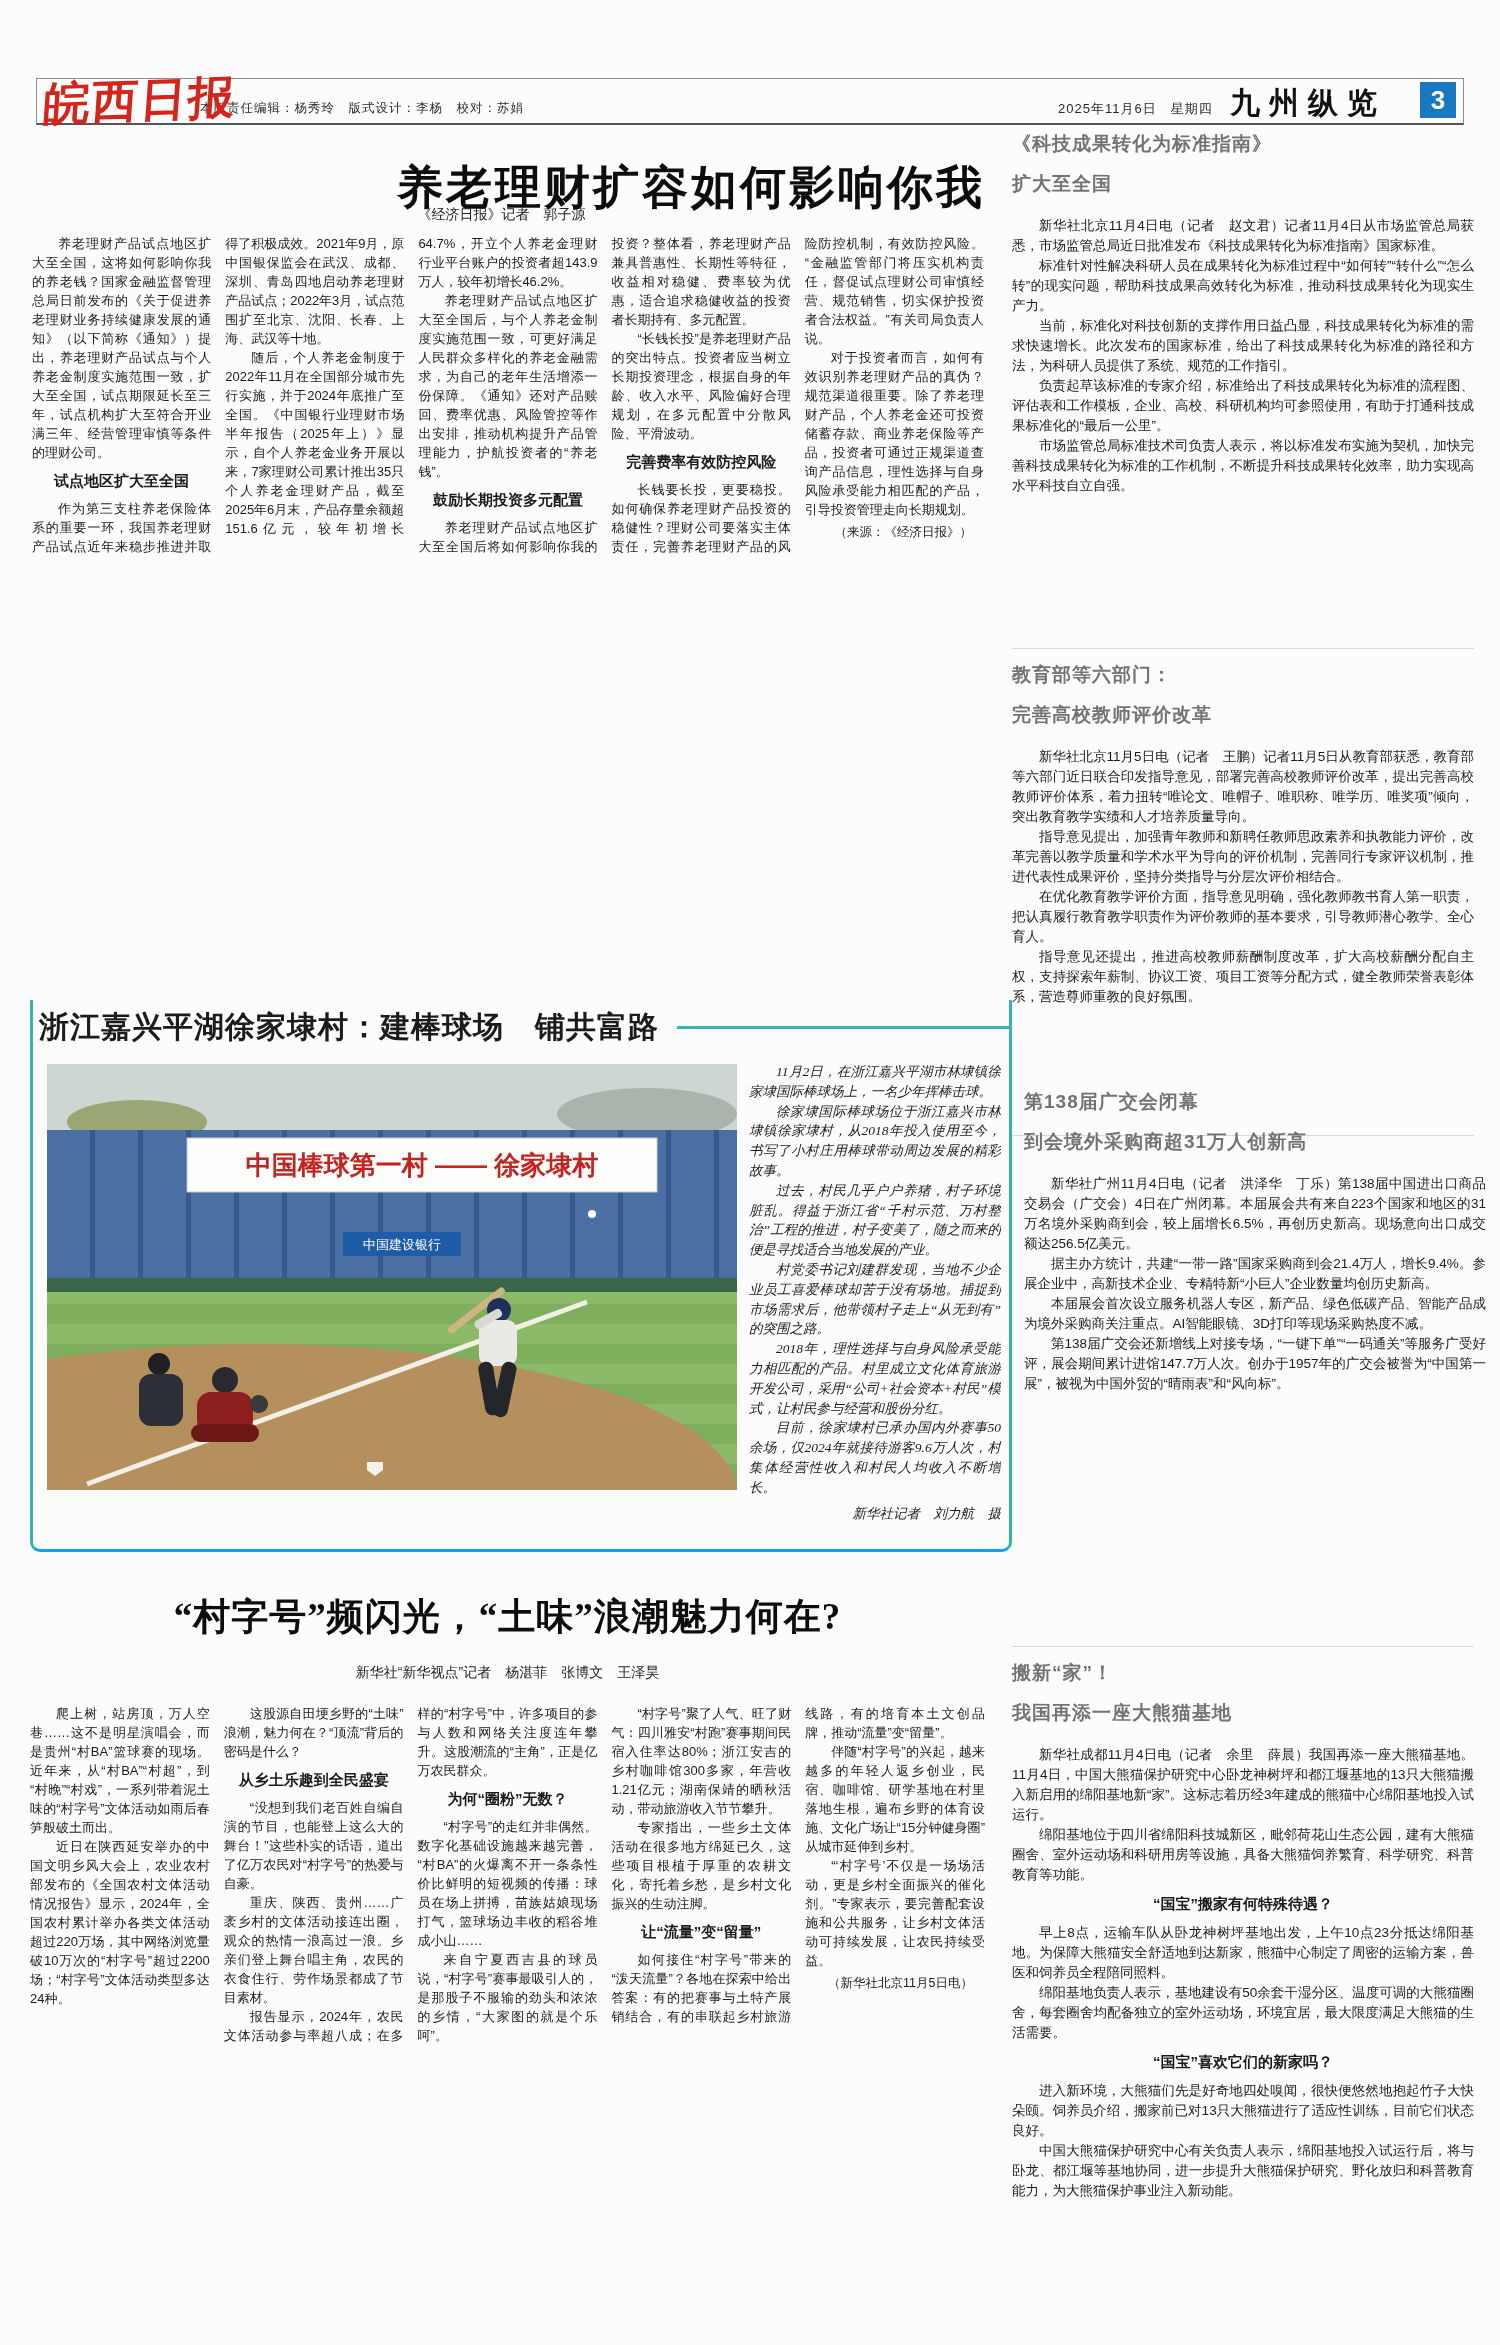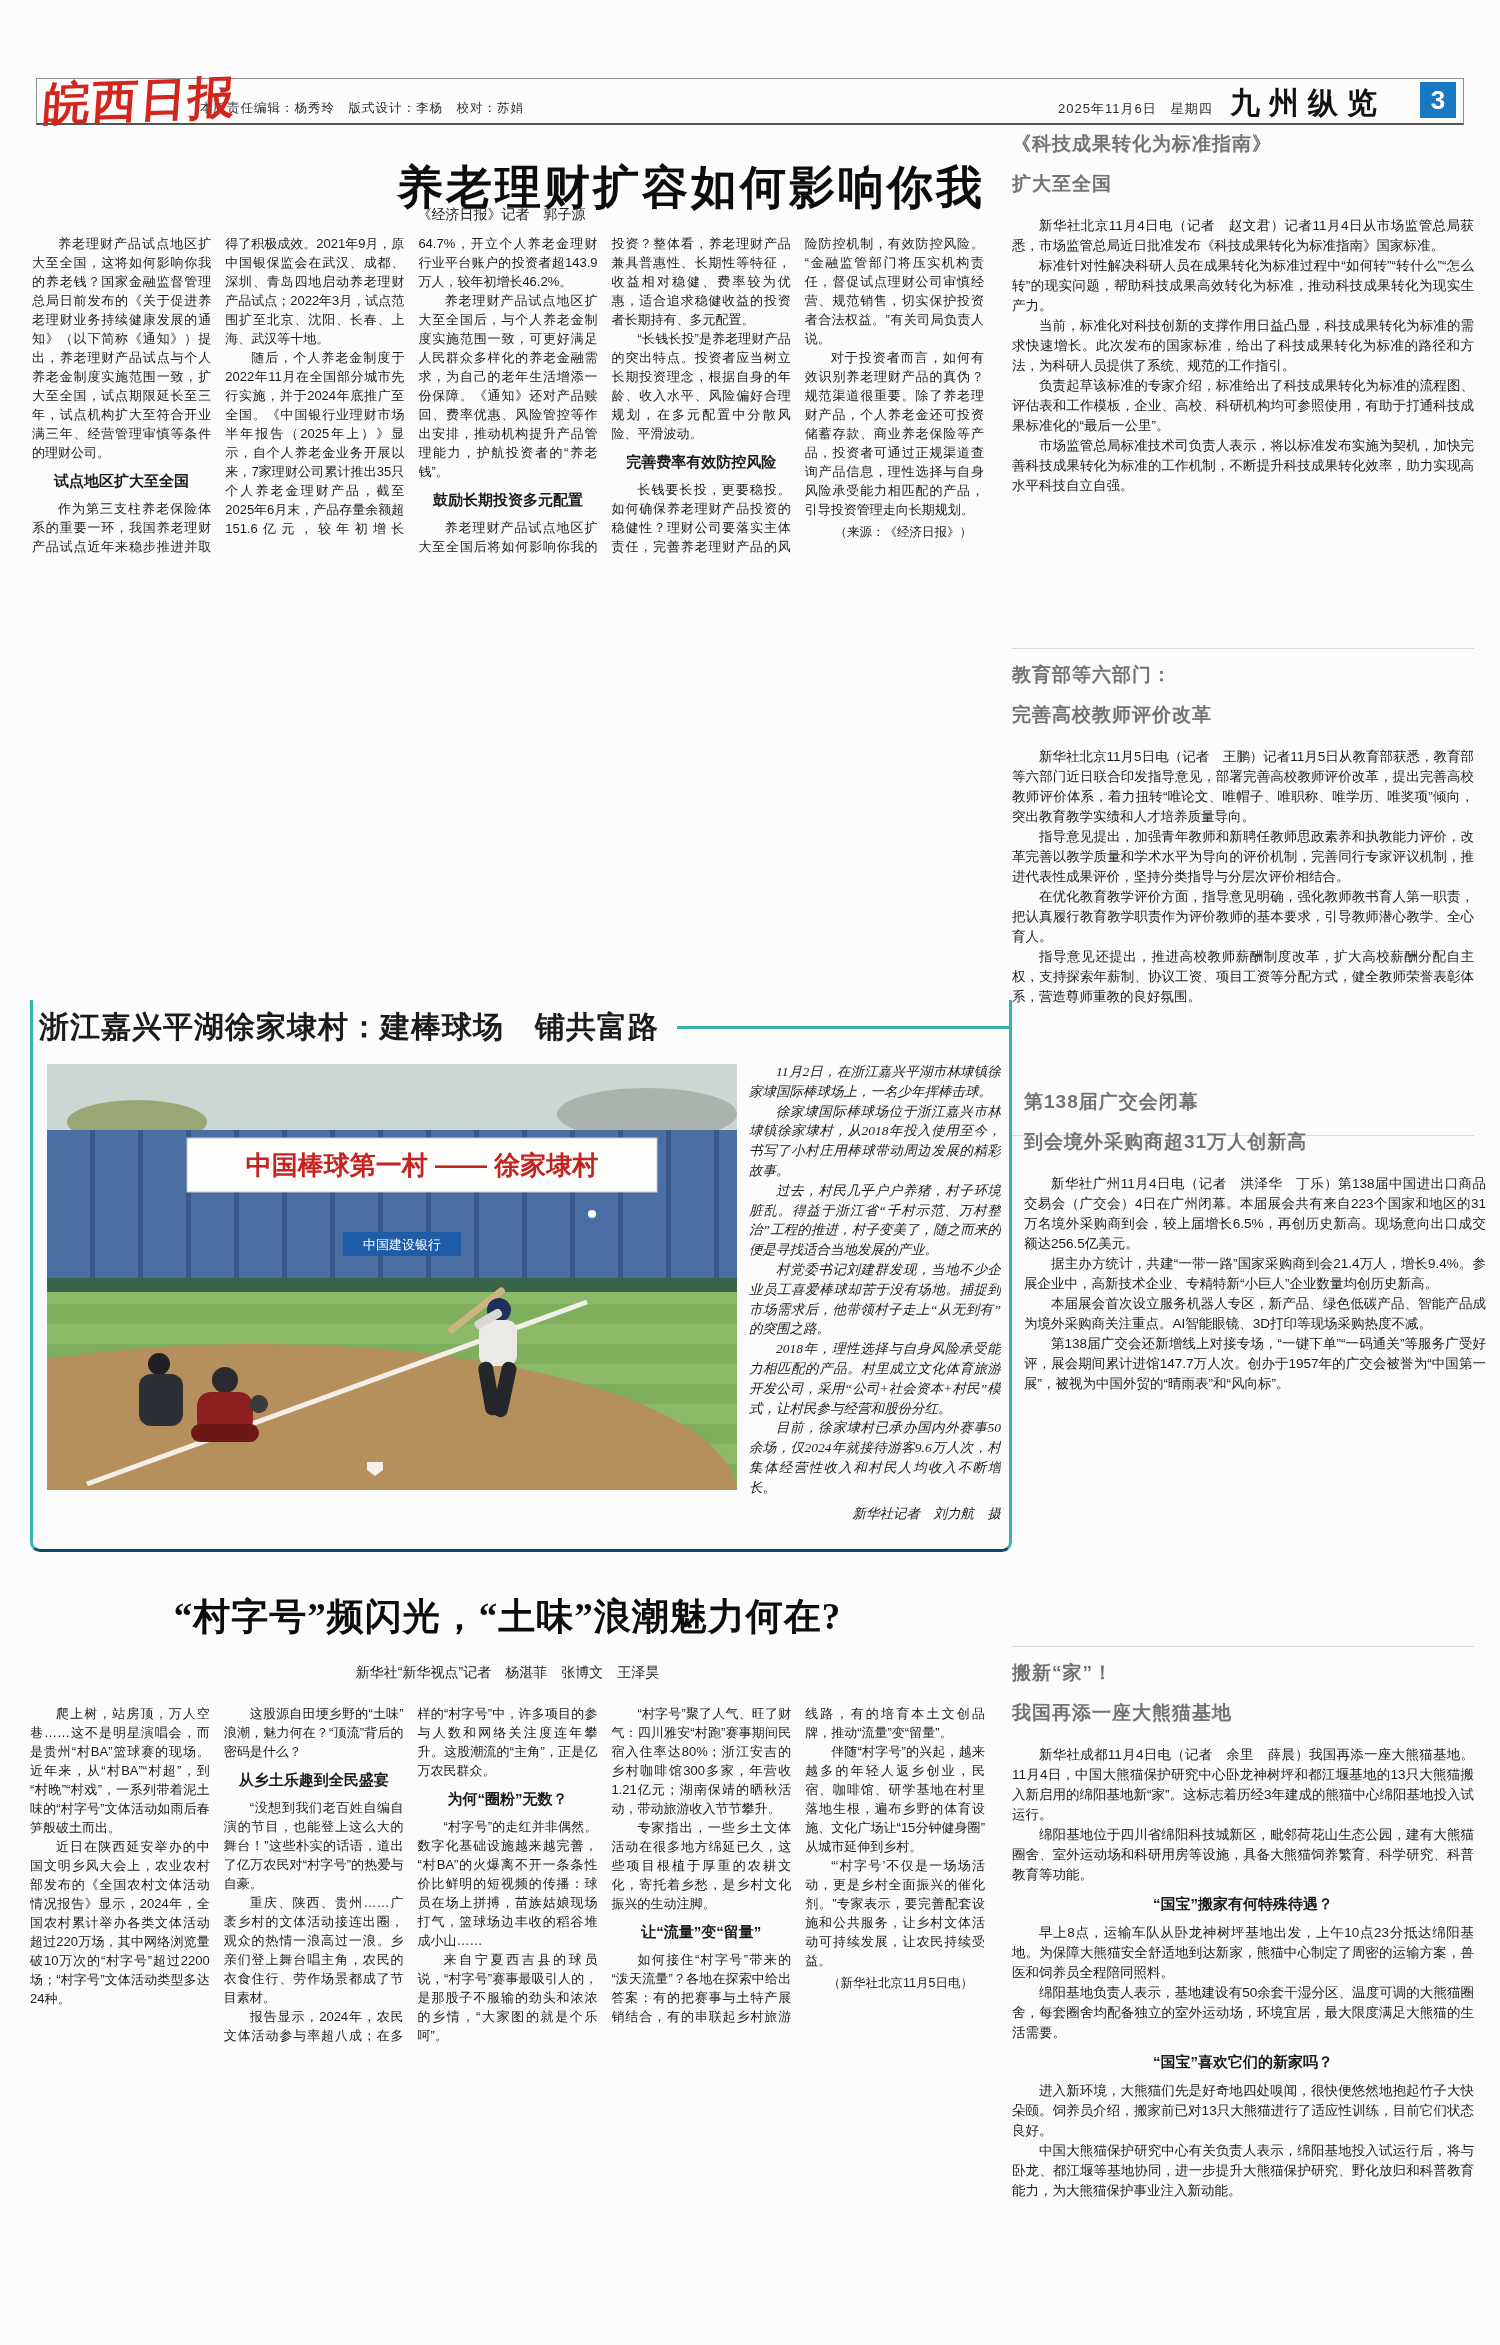--- a/index.html
+++ b/index.html
@@ -25,21 +25,21 @@
   .credit-line{margin:6px 0 0;text-align:right;text-indent:0;}
 
   
   .rail{position:absolute;left:1012px;top:124px;width:462px;height:2206px;}
   .rail-art{position:absolute;left:0;width:462px;overflow:hidden;}
   .rail-h{font-size:19px;font-weight:900;line-height:40px;color:#737373;letter-spacing:1px;margin:0;}
   .rail-body{margin-top:12px;font-size:13.5px;line-height:20px;}
   .rail-div{position:absolute;left:0;width:462px;border-top:1px solid #d9d9d9;}
 
   
-  .mid-box{position:absolute;left:30px;top:1000px;width:982px;height:552px;border-left:3px solid #38b4ae;border-right:3px solid #38b4ae;border-bottom:3px solid #0c4a6e;border-radius:0 0 10px 10px;box-sizing:border-box;}
+  .mid-box{position:absolute;left:30px;top:1000px;width:982px;height:552px;border-left:3px solid #38b4ae;border-right:3px solid #38b4ae;border-bottom:3px solid #0ea5e9;border-radius:0 0 10px 10px;box-sizing:border-box;}
   .mid-headrow{display:flex;align-items:center;height:54px;padding-left:6px;}
   .mid-h2{font-size:30px;font-weight:900;letter-spacing:1px;margin:0;white-space:nowrap;}
   .mid-rule{flex:1;height:3px;background:#38b4ae;margin-left:18px;}
   .mid-photo{position:absolute;left:14px;top:64px;width:690px;height:426px;}
   .mid-sidecol{position:absolute;left:716px;top:62px;width:252px;height:480px;overflow:hidden;font-family:"Liberation Serif","DejaVu Serif",serif;font-style:italic;font-size:13.5px;line-height:19.8px;}
 
   
   .vil{position:absolute;left:30px;top:1566px;width:955px;height:772px;}
   .vil-h2{margin:26px 0 0;text-align:center;font-family:"Liberation Serif","DejaVu Serif",serif;font-size:37px;font-weight:900;letter-spacing:1px;color:#0d0d0d;}
   .vil-byline{margin-top:22px;text-align:center;font-size:14px;color:#222;}

